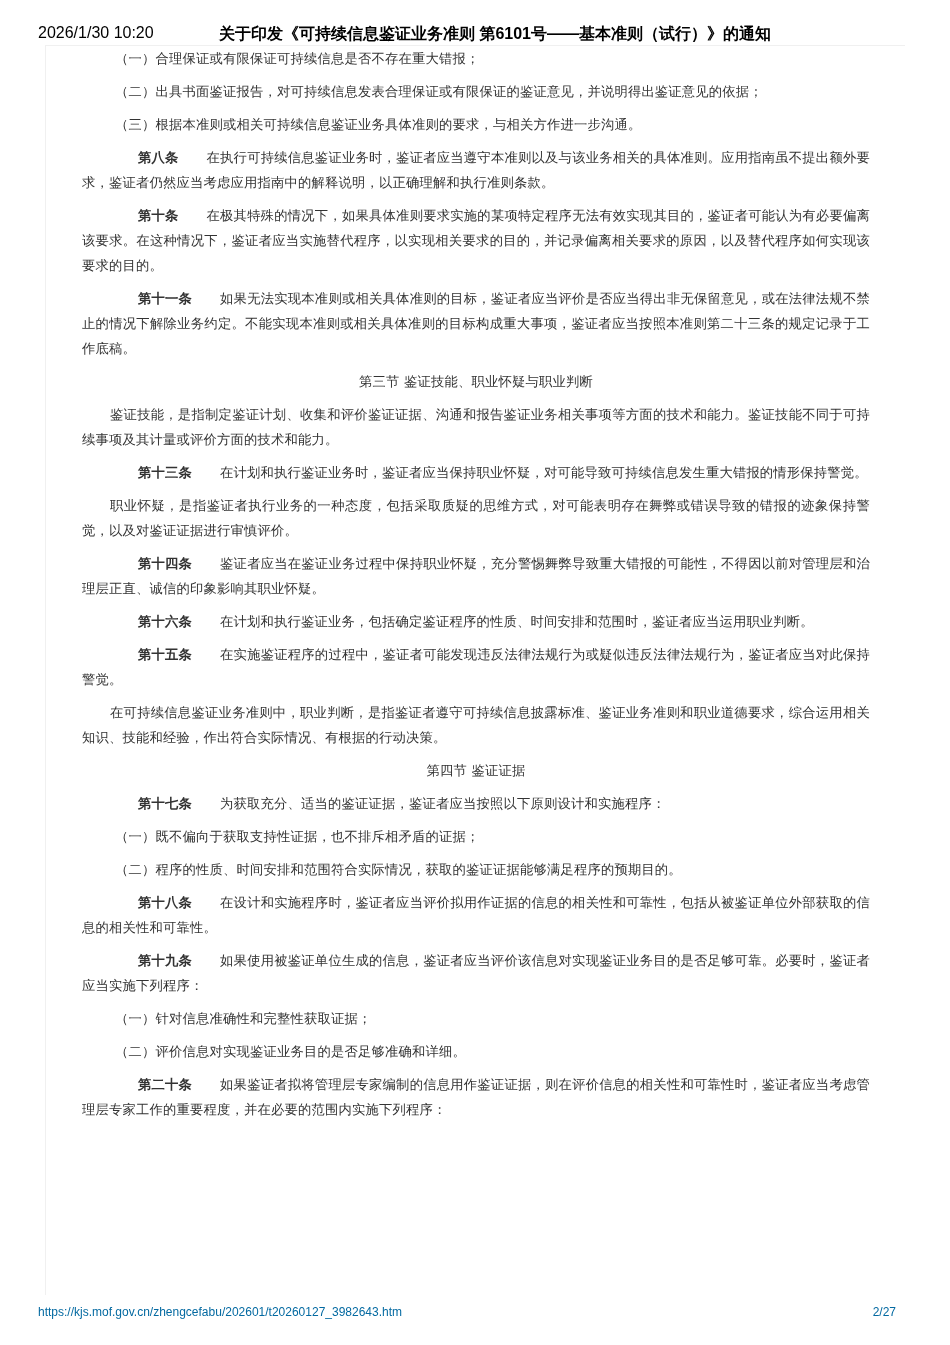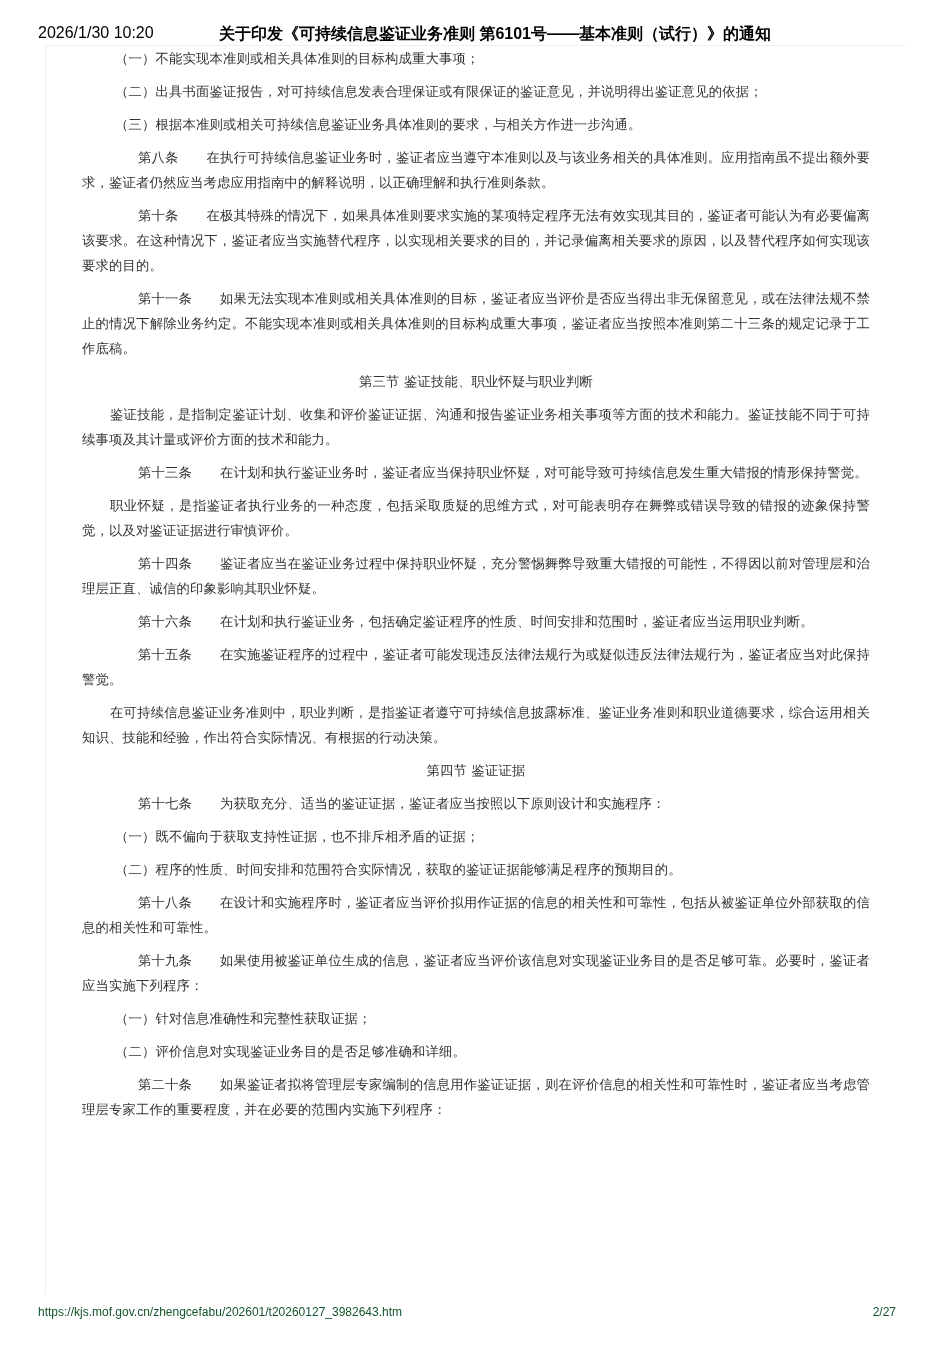--- a/index.html
+++ b/index.html
@@ -8,51 +8,51 @@
 
     .print-header {
       position: absolute; top: 22px; left: 38px; right: 38px; height: 20px;
       font-family: "Liberation Sans", "DejaVu Sans", sans-serif; font-size: 16px; color: #000;
     }
     .print-header .date { position: absolute; left: 0; top: 2px; }
     .print-header .title { position: absolute; left: 0; right: 0; top: 2px; text-align: center; padding-left: 40px; font-weight: bold; }
 
     .print-footer {
       position: absolute; top: 1305px; left: 38px; right: 38px; height: 20px;
-      font-family: "Liberation Sans", "DejaVu Sans", sans-serif; font-size: 12px; color: #14532d;
+      font-family: "Liberation Sans", "DejaVu Sans", sans-serif; font-size: 12px; color: #0369a1;
     }
     .print-footer .url { position: absolute; left: 0; top: 0; }
     .print-footer .page { position: absolute; right: 16px; top: 0; text-align: right; }
 
     .content-frame {
       position: absolute; left: 45px; top: 45px; width: 860px; height: 1250px;
       border-left: 1px solid #f0f0f0; border-top: 1px solid #f0f0f0;
     }
 
     .content {
       position: absolute; left: 82px; top: 46px; width: 788px;
       font-size: 13.3px; line-height: 25px; letter-spacing: 0.2px;
     }
     .content p { text-indent: 28px; margin-bottom: 8px; text-align: justify; }
     .content p.item { text-indent: 33px; margin-bottom: 8px; }
     .content p.section { text-indent: 0; text-align: center; margin-bottom: 8px; }
-    .content .art { display: inline-block; margin-right: 28px; }
+    .content .art { display: inline-block; margin-right: 28px; font-weight: bold; }
   </style>
 </head>
 <body>
 
 <div class="print-header">
   <span class="date">2026/1/30 10:20</span>
   <span class="title">关于印发《可持续信息鉴证业务准则 第6101号——基本准则（试行）》的通知</span>
 </div>
 
 <div class="content-frame"></div>
 
 <div class="content">
-  <p class="item">（一）不能实现本准则或相关具体准则的目标构成重大事项；</p>
+  <p class="item">（一）合理保证或有限保证可持续信息是否不存在重大错报；</p>
   <p class="item">（二）出具书面鉴证报告，对可持续信息发表合理保证或有限保证的鉴证意见，并说明得出鉴证意见的依据；</p>
   <p class="item">（三）根据本准则或相关可持续信息鉴证业务具体准则的要求，与相关方作进一步沟通。</p>
 
 
   <p><span class="art">第八条</span><span>在执行可持续信息鉴证业务时，鉴证者应当遵守本准则以及与该业务相关的具体准则。应用指南虽不提出额外要求，鉴证者仍然应当考虑应用指南中的解释说明，以正确理解和执行准则条款。</span></p>
   <p><span class="art">第十条</span><span>在极其特殊的情况下，如果具体准则要求实施的某项特定程序无法有效实现其目的，鉴证者可能认为有必要偏离该要求。在这种情况下，鉴证者应当实施替代程序，以实现相关要求的目的，并记录偏离相关要求的原因，以及替代程序如何实现该要求的目的。</span></p>
   <p><span class="art">第十一条</span><span>如果无法实现本准则或相关具体准则的目标，鉴证者应当评价是否应当得出非无保留意见，或在法律法规不禁止的情况下解除业务约定。不能实现本准则或相关具体准则的目标构成重大事项，鉴证者应当按照本准则第二十三条的规定记录于工作底稿。</span></p>
 
   <p class="section">第三节 鉴证技能、职业怀疑与职业判断</p>
 

